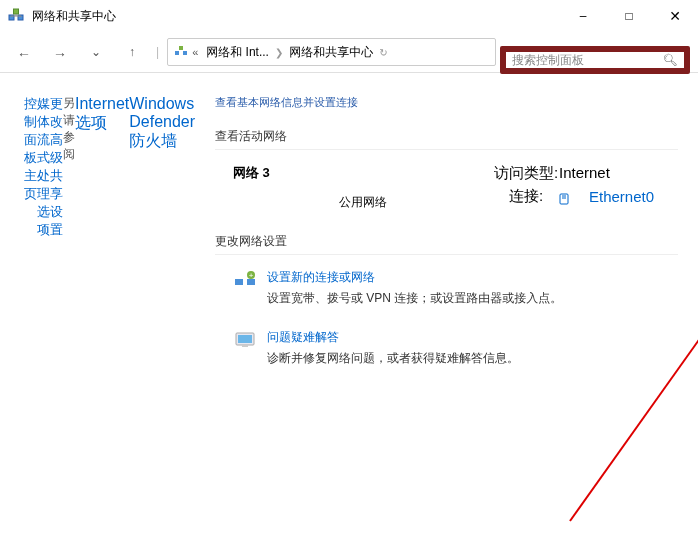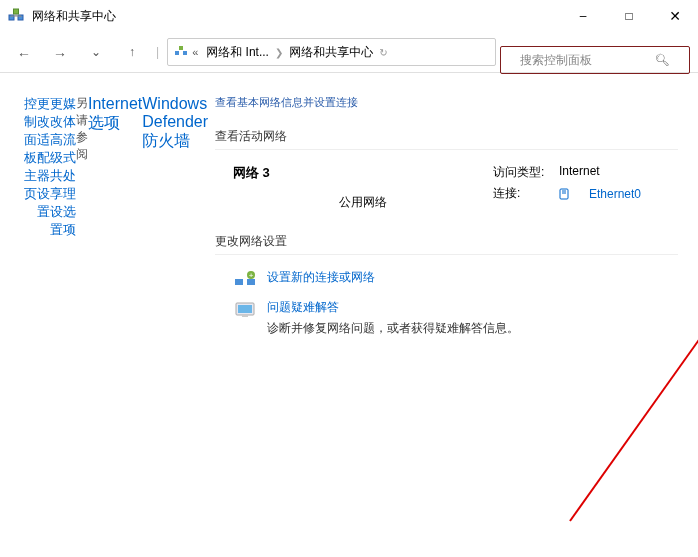--- a/index.html
+++ b/index.html
@@ -14,21 +14,21 @@
 
 .navbar { height: 40px; display: flex; align-items: center; padding: 4px 8px; gap: 4px; }
 .nav-arrow { width: 32px; height: 28px; display: flex; align-items: center; justify-content: center; color: #555; font-size: 14px; }
 .nav-arrow.up { font-size: 12px; }
 .nav-sep { color: #bbb; margin: 0 4px; }
 .breadcrumb { flex: 1; height: 28px; border: 1px solid #ccc; border-radius: 2px; display: flex; align-items: center; padding: 0 6px; gap: 4px; font-size: 12px; background: #fff; }
 .breadcrumb .bc-prefix { color: #555; margin-right: 4px; font-size: 11px; }
 .breadcrumb .mini-icon { width: 14px; height: 14px; }
 .breadcrumb .chev { color: #999; font-size: 10px; margin: 0 2px; }
 .bc-refresh { margin-left: auto; color: #333; }
-.search { width: 190px; height: 28px; border: 1px solid #7f1d1d; border-radius: 2px; display: flex; align-items: center; padding: 0 19px; color: #888; justify-content: space-between; margin-top: 16px; }
+.search { width: 190px; height: 28px; border: 6px solid #7f1d1d; border-radius: 2px; display: flex; align-items: center; padding: 0 6px; color: #888; justify-content: space-between; margin-top: 16px; }
 .search span.icon { color: #666; }
 
 .divider { height: 1px; background: #e0e0e0; margin-bottom: 8px; }
 
 .content { display: flex; height: calc(100% - 86px); }
 .sidebar { width: 195px; padding: 14px 0 10px 24px; display: flex; flex-direction: row; }
 .sidebar .home { color: #0066cc; margin-bottom: 22px; font-size: 13px; }
 .sidebar .link { color: #0066cc; margin-bottom: 22px; font-size: 13px; cursor: pointer; }
 .sidebar .spacer { flex: 1; }
 .sidebar .see-also { color: #555; margin-bottom: 0; font-size: 12px; }
@@ -36,21 +36,21 @@
 
 .main { flex: 1; padding: 14px 20px 0 20px; position: relative; }
 h1.heading { color: #2a5caa; font-weight: normal; font-size: 11px; margin-bottom: 18px; }
 .section-title { font-size: 12px; color: #333; margin-bottom: 4px; }
 .hr-thin { height: 1px; background: #eee; margin-bottom: 14px; }
 
 .network-row { display: flex; margin-bottom: 22px; padding-left: 18px; }
 .net-left { width: 260px; }
 .net-name { font-weight: bold; font-size: 13px; margin-bottom: 12px; }
 .net-type { font-size: 12px; text-align: center; }
-.net-right { font-size: 12px; }
+.net-right { font-size: 15px; text-align: center; }
 .net-right .row { display: flex; margin-bottom: 4px; }
 .net-right .lbl { width: 66px; }
 .net-right .val { color: #000; }
 .net-right .conn-link { color: #0066cc; cursor: pointer; display: flex; align-items: center; gap: 20px; }
 .eth-icon { width: 10px; height: 12px; display: inline-block; }
 
 .change-section { margin-top: 6px; }
 .task { display: flex; margin-bottom: 6px; padding-left: 18px; gap: 10px; }
 .task-icon { width: 24px; height: 24px; display: flex; align-items: center; justify-content: center; }
 .task-body .task-title { color: #0066cc; font-size: 12px; margin-bottom: 4px; cursor: pointer; }
@@ -105,23 +105,22 @@
     <span>搜索控制面板</span>
     <span class="icon">🔍︎</span>
   </div>
 </div>
 
 <div class="divider"></div>
 
 <div class="content">
   <div class="sidebar">
     <div class="home">控制面板主页</div>
-    <div class="link">更改适配器设置</div>
+    <div class="link">媒体流式处理选项</div>
     <div class="link">更改高级共享设置</div>
-    <div class="link">媒体流式处理选项</div>
     <div class="spacer"></div>
     <div class="see-also">另请参阅</div>
     <div class="ext-link">Internet 选项</div>
     <div class="ext-link">Windows Defender 防火墙</div>
   </div>
 
   <div class="main">
     <h1 class="heading">查看基本网络信息并设置连接</h1>
 
     <div class="section-title">查看活动网络</div>
@@ -161,20 +160,21 @@
         <div class="task-icon">
           <svg viewBox="0 0 24 24" width="24" height="24">
               <rect x="2" y="10" width="8" height="6" fill="#4a90d9"></rect>
               <rect x="14" y="10" width="8" height="6" fill="#4a90d9"></rect>
               <circle cx="18" cy="6" r="4" fill="#7cb342"></circle>
               <text x="18" y="9" font-size="8" text-anchor="middle" fill="#fff">+</text>
             </svg>
         </div>
         <div class="task-body">
           <div class="task-title">设置新的连接或网络</div>
+          <div class="task-desc">设置宽带、拨号或 VPN 连接；或设置路由器或接入点。</div>
         </div>
       </div>
       <div class="task">
         <div class="task-icon">
           <svg viewBox="0 0 24 24" width="24" height="24">
               <rect x="3" y="4" width="18" height="12" rx="1" fill="#e8e8f0" stroke="#aaa"></rect>
               <rect x="5" y="6" width="14" height="8" fill="#6bb6e8"></rect>
               <rect x="9" y="16" width="6" height="2" fill="#ccc"></rect>
             </svg>
         </div>

